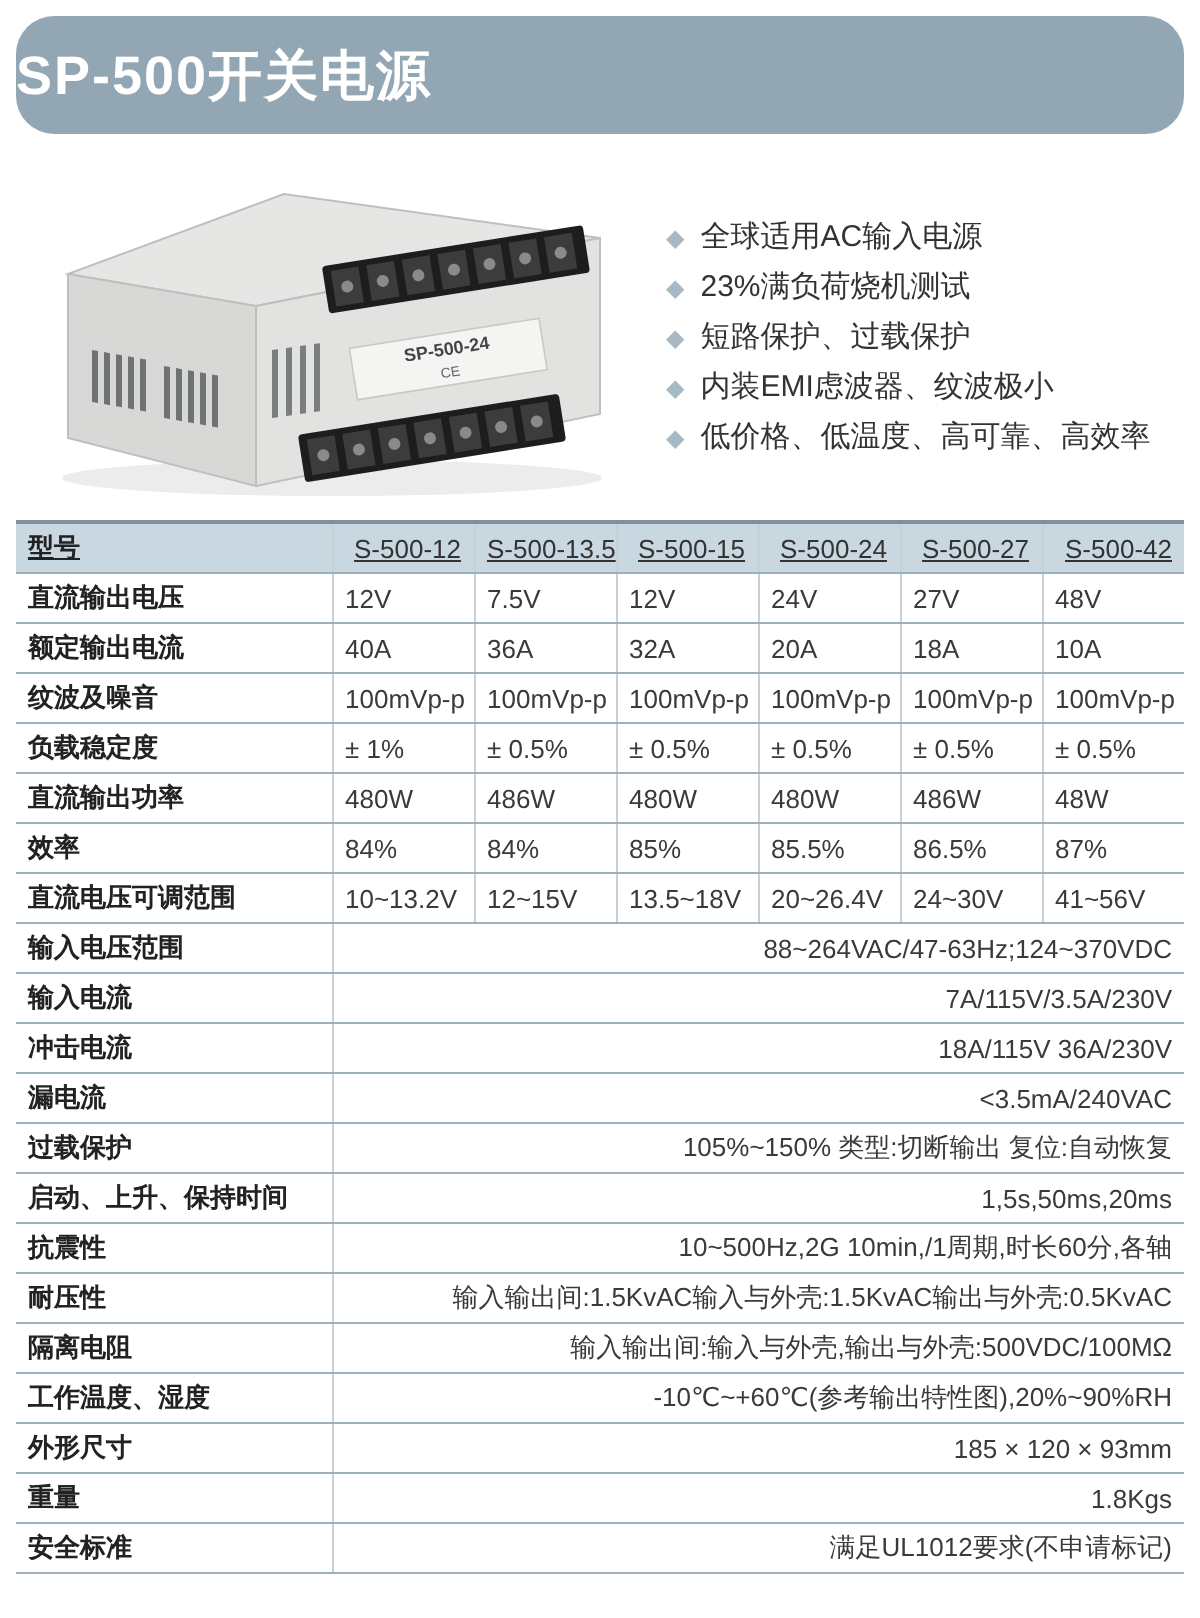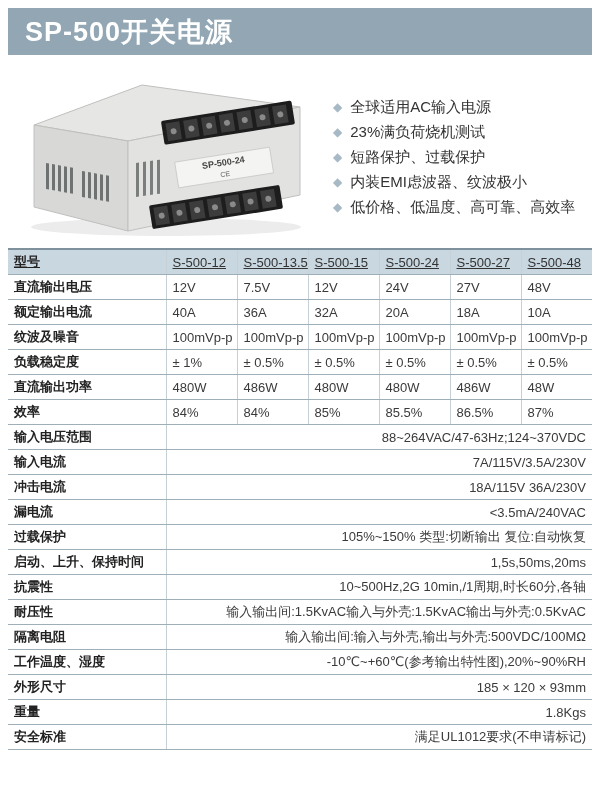--- a/index.html
+++ b/index.html
@@ -5,22 +5,22 @@
   html,body{margin:0;padding:0;background:#fff;}
   body{
     width:600px;height:809px;
     font-family:"Liberation Sans","DejaVu Sans",sans-serif;
     color:#333;overflow:hidden;
   }
   .page{box-sizing:border-box;width:600px;height:809px;padding:8px;background:#fff;}
 
   
   .header-band{
-    background:#92A6B4;height:47px;display:flex;align-items:center;
-    padding-left:17px;box-sizing:border-box;
+    background:#92A6B4;height:59px;display:flex;align-items:center;
+    box-sizing:border-box;border-radius:19px;
   }
   .header-band .title{
     color:#ffffff;font-size:27px;font-weight:bold;letter-spacing:1px;margin:0;
   }
 
   
   .content-row{display:flex;margin-top:10px;height:176px;}
   .photo-wrap{width:315px;display:flex;align-items:center;justify-content:center;}
   .features{flex:1;padding-top:32px;padding-left:10px;}
   .feature-item{display:flex;align-items:flex-start;margin-bottom:5px;}
@@ -39,21 +39,21 @@
     height:22px;padding:1px 6px;font-size:13px;
     border-top:1px solid #9FAFB9;border-bottom:1px solid #9FAFB9;
     border-left:1px solid #C6D0D7;border-right:1px solid #C6D0D7;
     overflow:hidden;white-space:nowrap;
   }
   table.spec td:first-child{border-left:none;}
   table.spec td:last-child{border-right:none;}
   tr.head td{background:#C9D7E0;text-decoration:underline;}
   td.lbl{font-weight:bold;color:#222;padding-left:10px;font-size:13.5px;}
   td.val{text-align:left;color:#3a3a3a;}
-  td.model{text-align:left;color:#333;}
+  td.model{text-align:right;color:#333;}
   td.full{text-align:right;padding-left:14px;color:#3a3a3a;}
 
   
   .photo-svg{display:block;}
 </style>
 </head>
 <body>
 
 <div class="page">
 
@@ -185,21 +185,21 @@
         <col>
     </colgroup>
     <tbody>
       <tr class="head">
         <td class="lbl">型号</td>
         <td class="model">S-500-12</td>
         <td class="model">S-500-13.5</td>
         <td class="model">S-500-15</td>
         <td class="model">S-500-24</td>
         <td class="model">S-500-27</td>
-        <td class="model">S-500-48</td>
+        <td class="model">S-500-42</td>
       </tr>
 
       <tr>
         <td class="lbl">直流输出电压</td>
         <td class="val">12V</td>
         <td class="val">7.5V</td>
         <td class="val">12V</td>
         <td class="val">24V</td>
         <td class="val">27V</td>
         <td class="val">48V</td>
@@ -242,20 +242,29 @@
       </tr>
       <tr>
         <td class="lbl">效率</td>
         <td class="val">84%</td>
         <td class="val">84%</td>
         <td class="val">85%</td>
         <td class="val">85.5%</td>
         <td class="val">86.5%</td>
         <td class="val">87%</td>
       </tr>
+      <tr>
+        <td class="lbl">直流电压可调范围</td>
+        <td class="val">10~13.2V</td>
+        <td class="val">12~15V</td>
+        <td class="val">13.5~18V</td>
+        <td class="val">20~26.4V</td>
+        <td class="val">24~30V</td>
+        <td class="val">41~56V</td>
+      </tr>
 
       <tr>
         <td class="lbl">输入电压范围</td>
         <td class="full" colspan="6">88~264VAC/47-63Hz;124~370VDC</td>
       </tr>
       <tr>
         <td class="lbl">输入电流</td>
         <td class="full" colspan="6">7A/115V/3.5A/230V</td>
       </tr>
       <tr>

